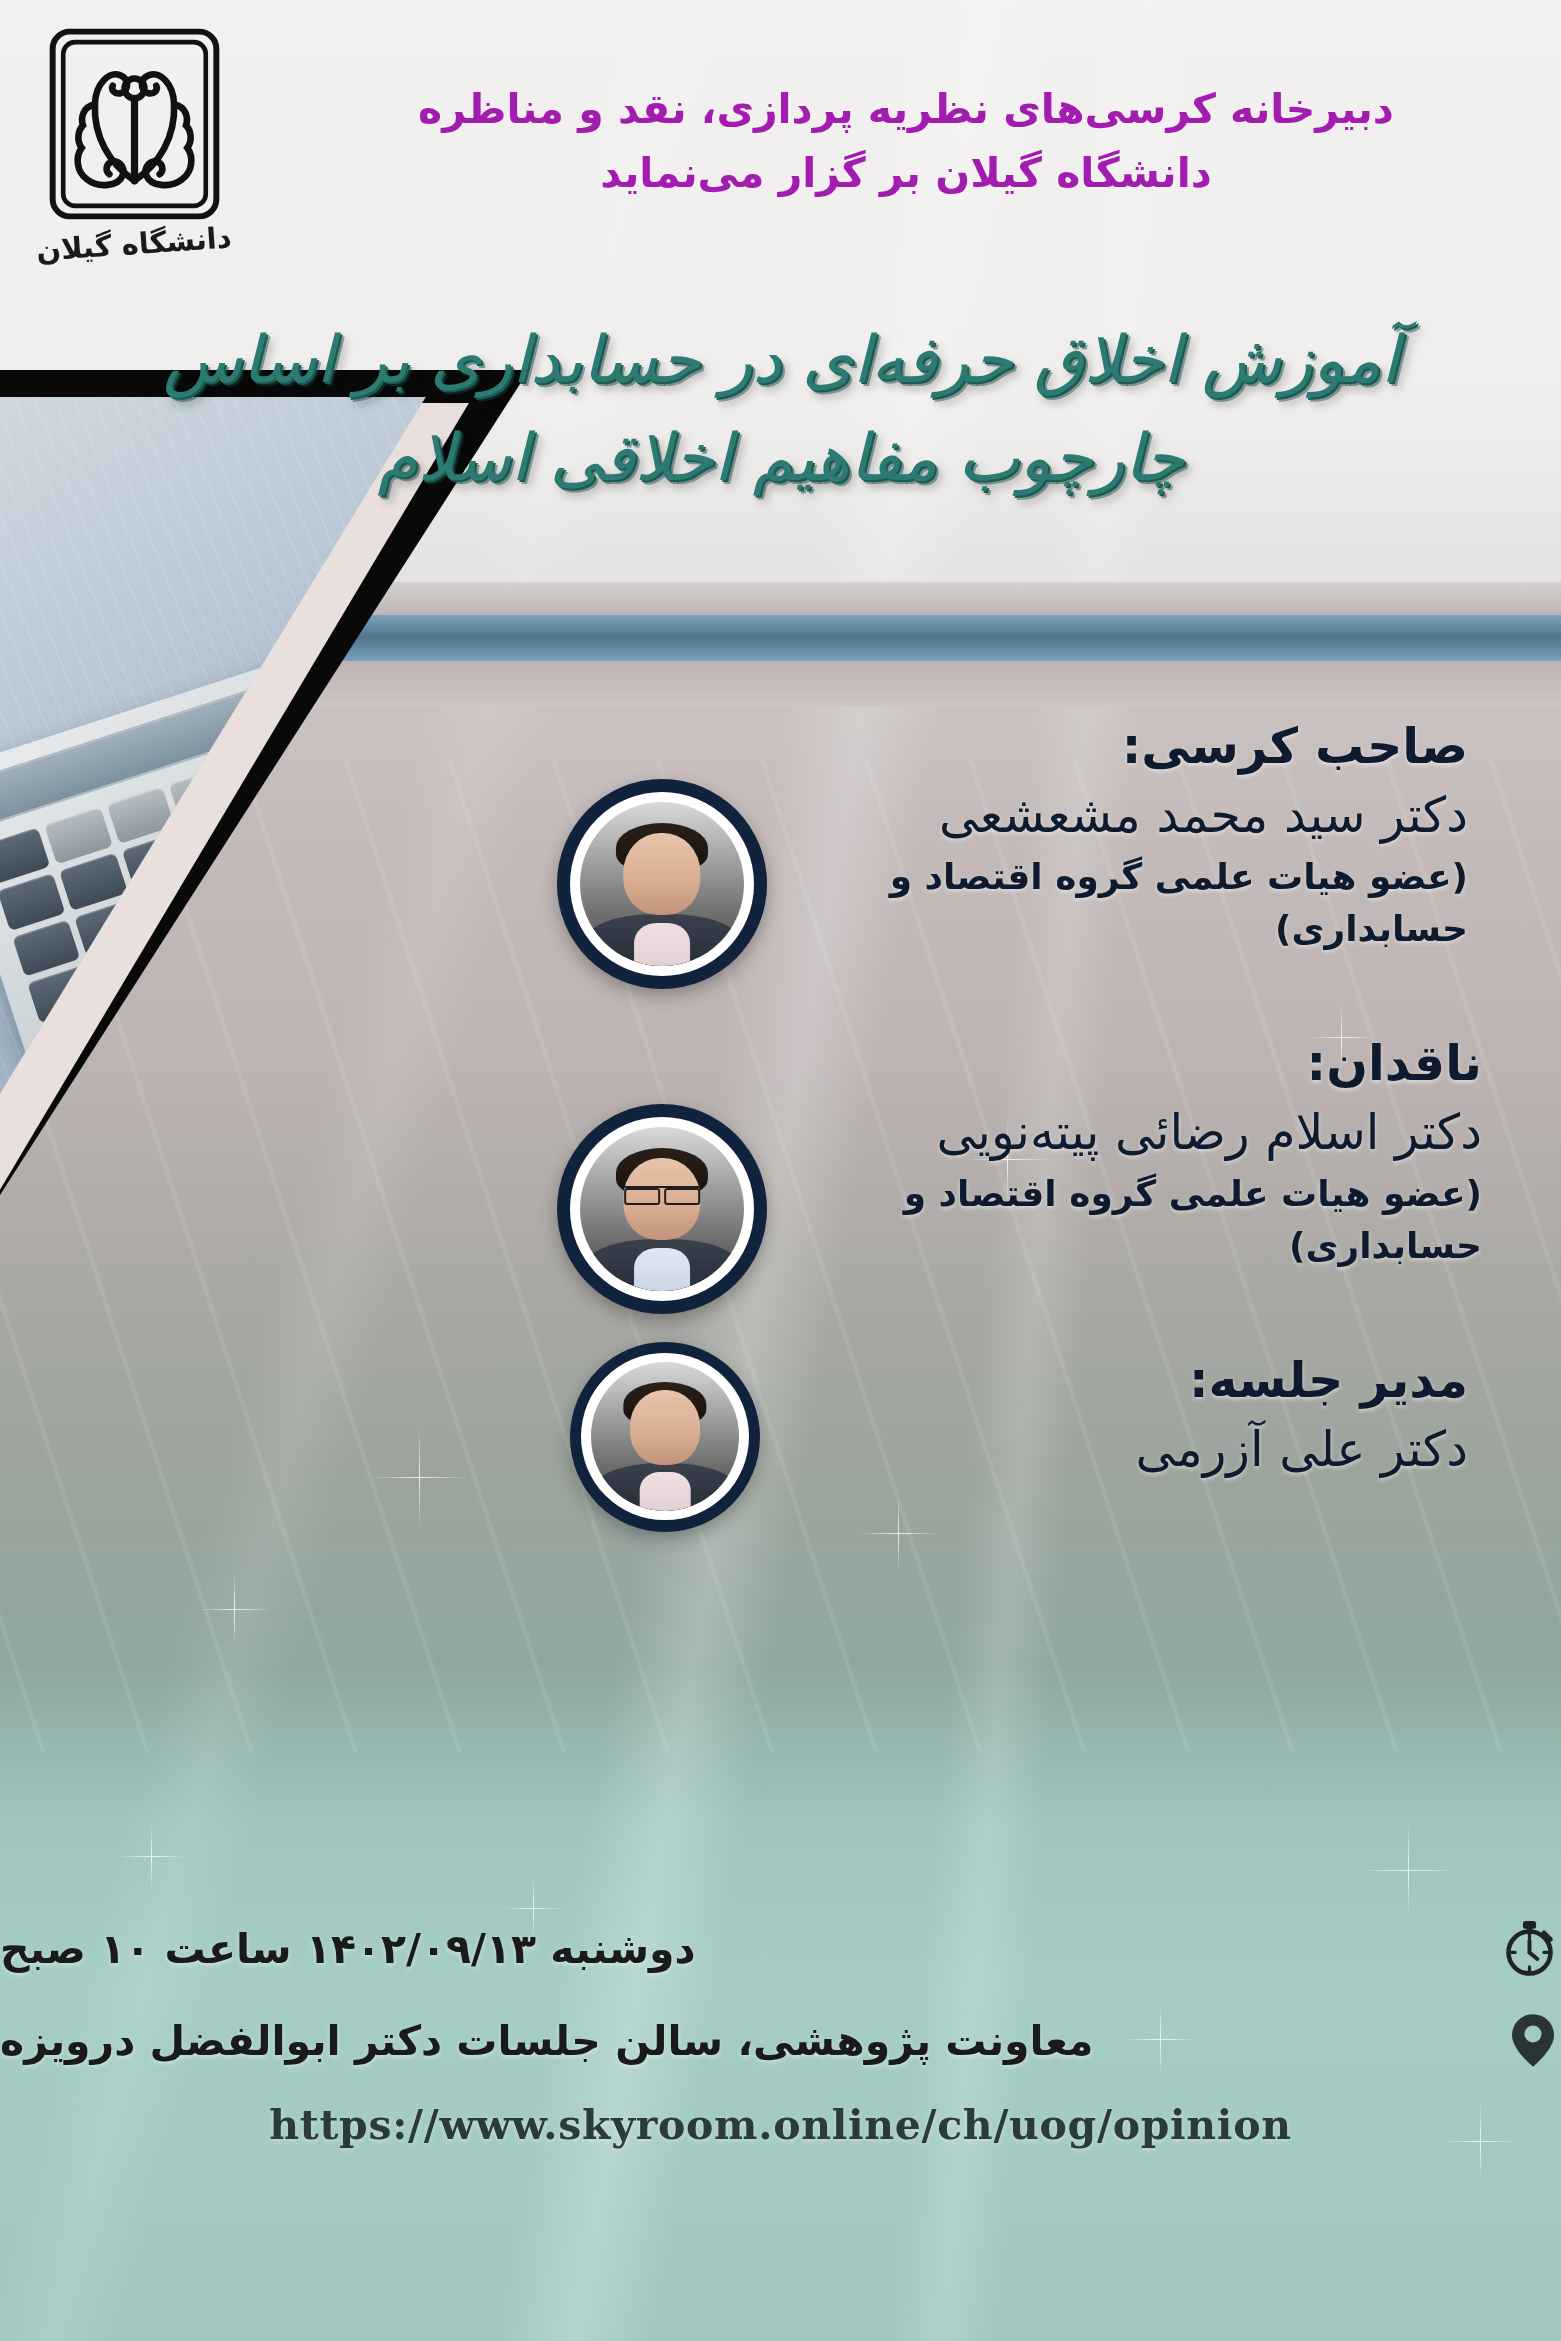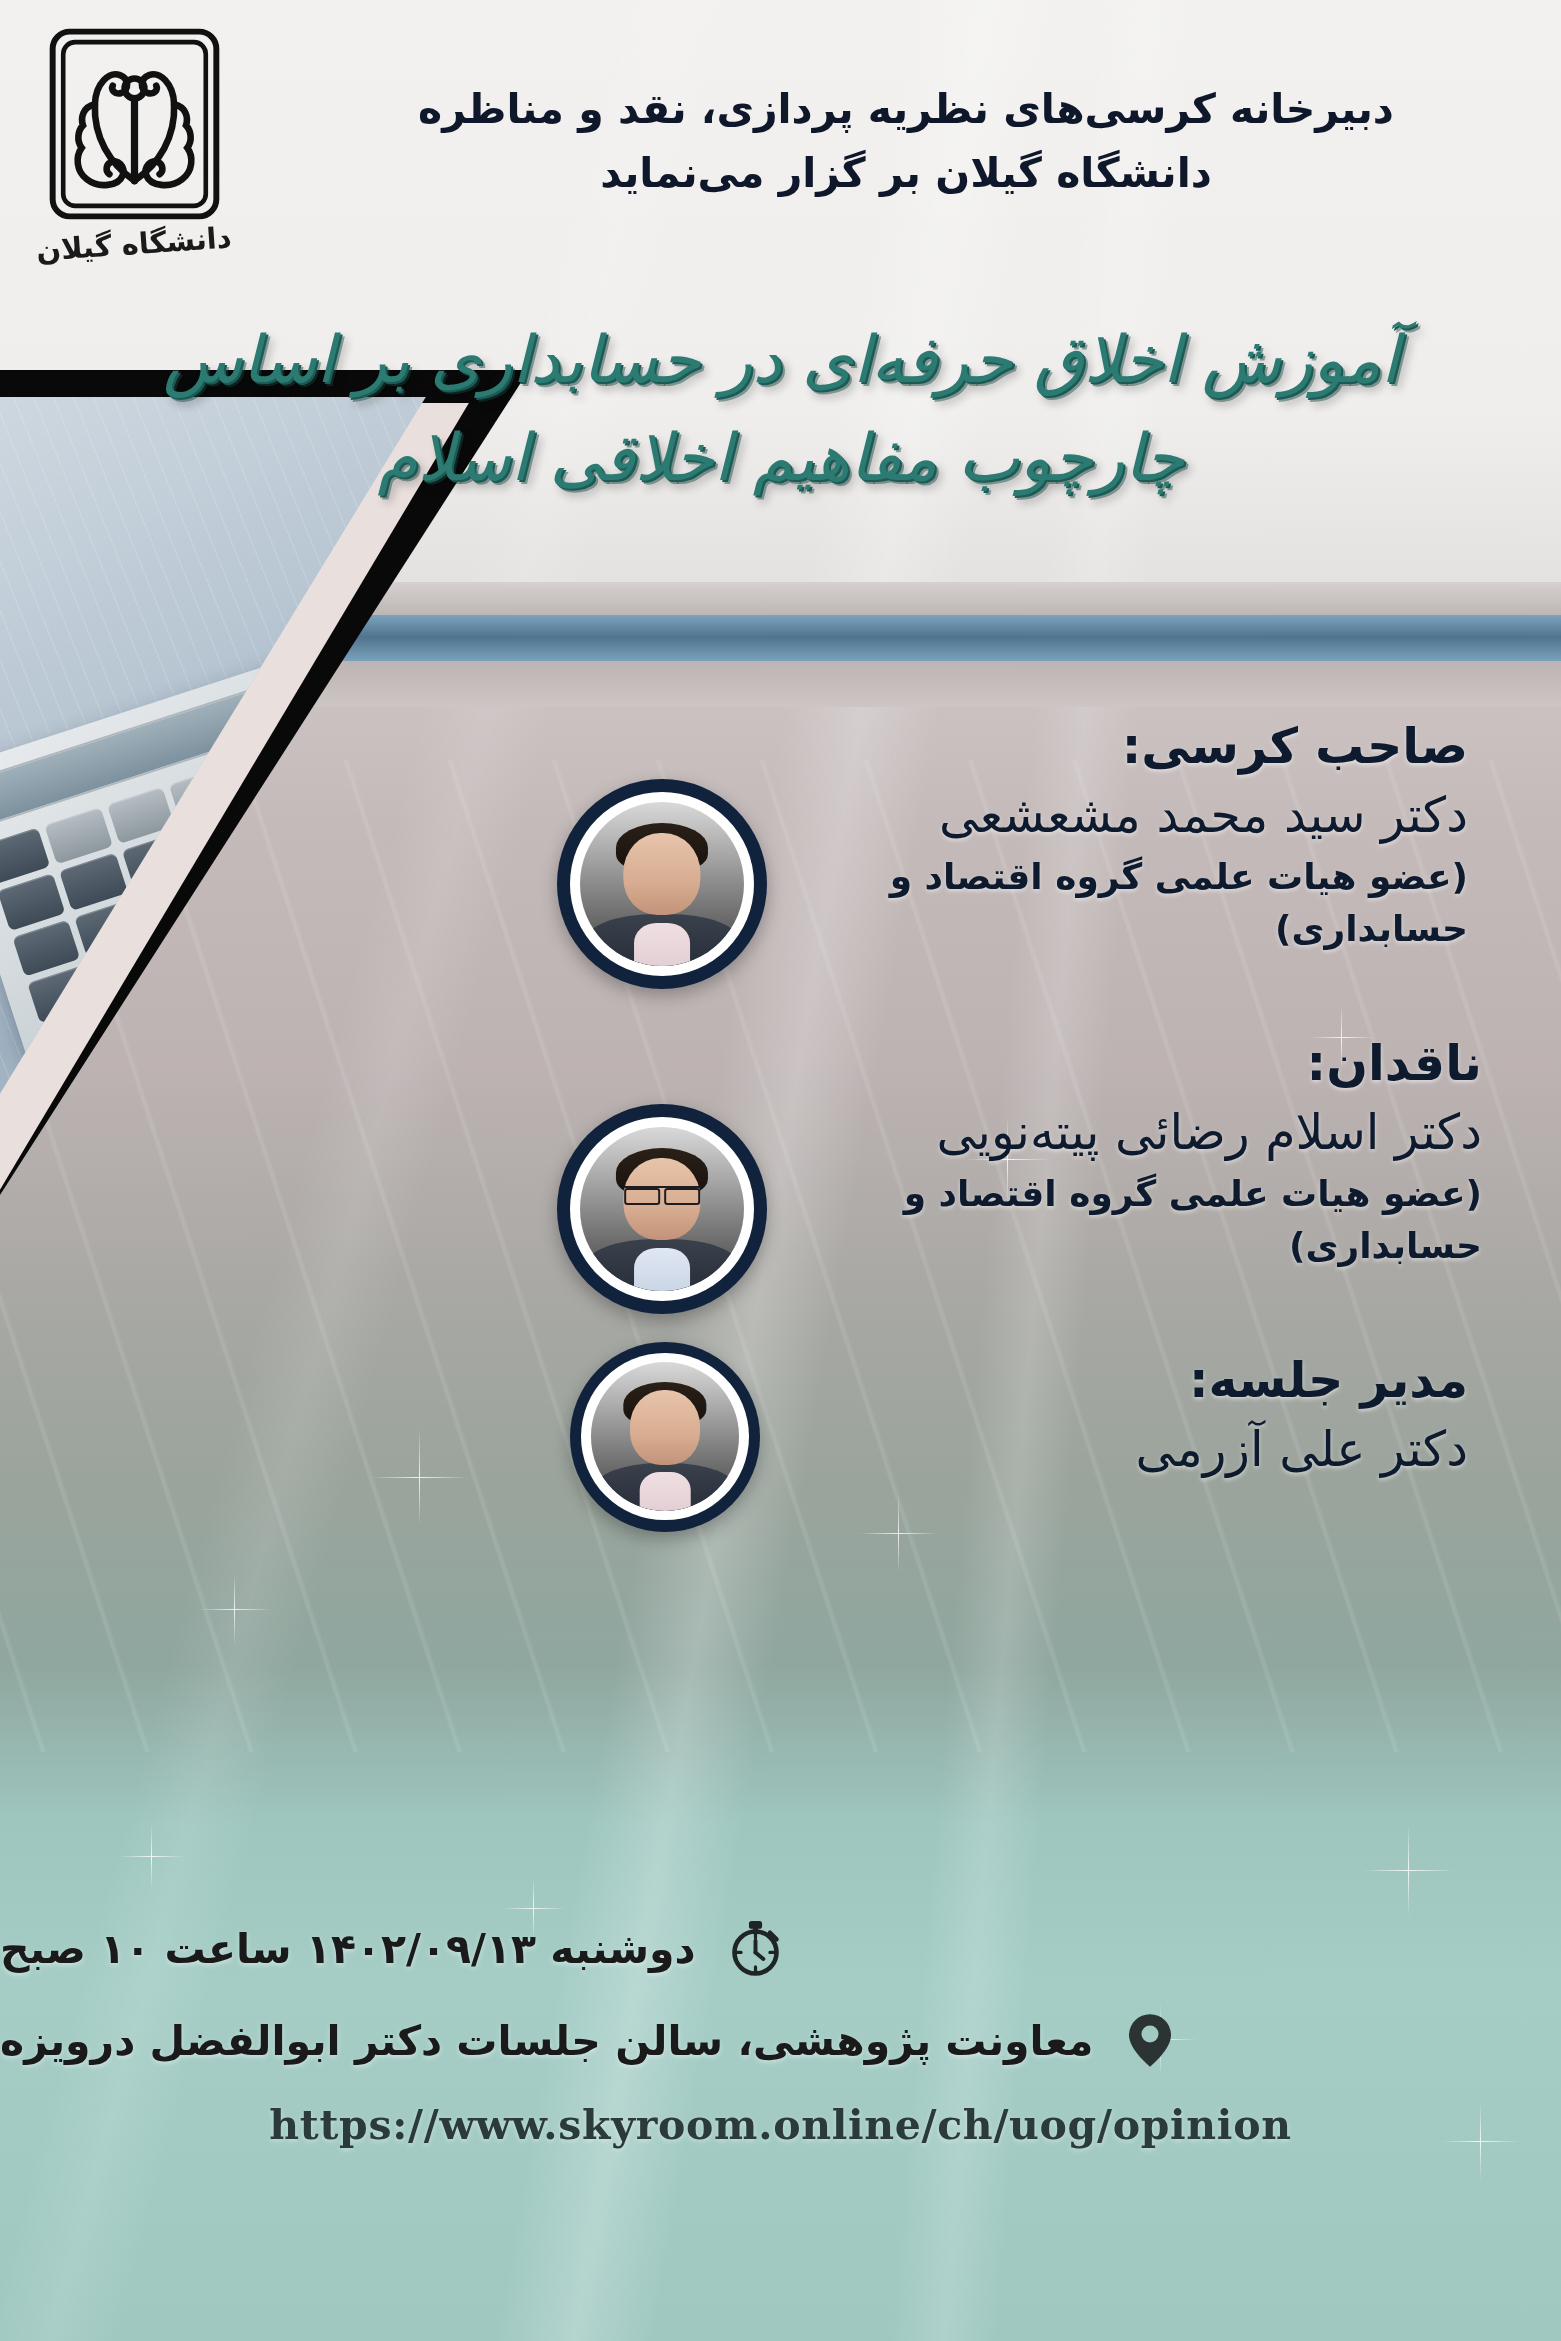--- a/index.html
+++ b/index.html
@@ -76,21 +76,21 @@
     font-family:"DejaVu Sans","Liberation Sans",sans-serif;
     letter-spacing:-0.7px; transform:rotate(-4deg);
   }
 
   
   .header-block {
     position:absolute; right:93px; top:78px; width:1124px;
     text-align:center; direction:rtl;
   }
   .header-line {
-    font-size:41px; font-weight:700; color:#0f172a; line-height:1.55;
+    font-size:41px; font-weight:700; color:#a21caf; line-height:1.55;
     font-family:"DejaVu Sans","Liberation Sans",sans-serif;
   }
 
   
   .title-block {
     position:absolute; right:99px; top:311px; width:1362px;
     text-align:center; direction:rtl;
   }
   .title-line {
     font-size:65px; font-weight:400; line-height:1.5;
@@ -263,21 +263,21 @@
   }
   .robe {
     position:absolute; left:50%; bottom:-6%; width:96%; height:34%;
     transform:translateX(-50%); border-radius:46% 46% 0 0;
     background:linear-gradient(180deg,#57514a,#3a3631);
   }
 
   
   .footer { position:absolute; left:0; top:1917px; width:1561px; direction:rtl; }
   .footer-row {
-    display:flex; align-items:center; justify-content:flex-end;
+    display:flex; align-items:center; justify-content:space-between;
     gap:28px; direction:rtl; margin-bottom:29px;
   }
   .footer-text {
     font-size:41px; font-weight:700; color:#1a1a1a;
     font-family:"DejaVu Sans","Liberation Sans",sans-serif;
     text-shadow:0 2px 5.3px rgba(255,255,255,.45);
   }
   .footer-url {
     text-align:center; font-size:41px; font-weight:700; color:#2b3a3a;
     direction:ltr; letter-spacing:0.7px;

